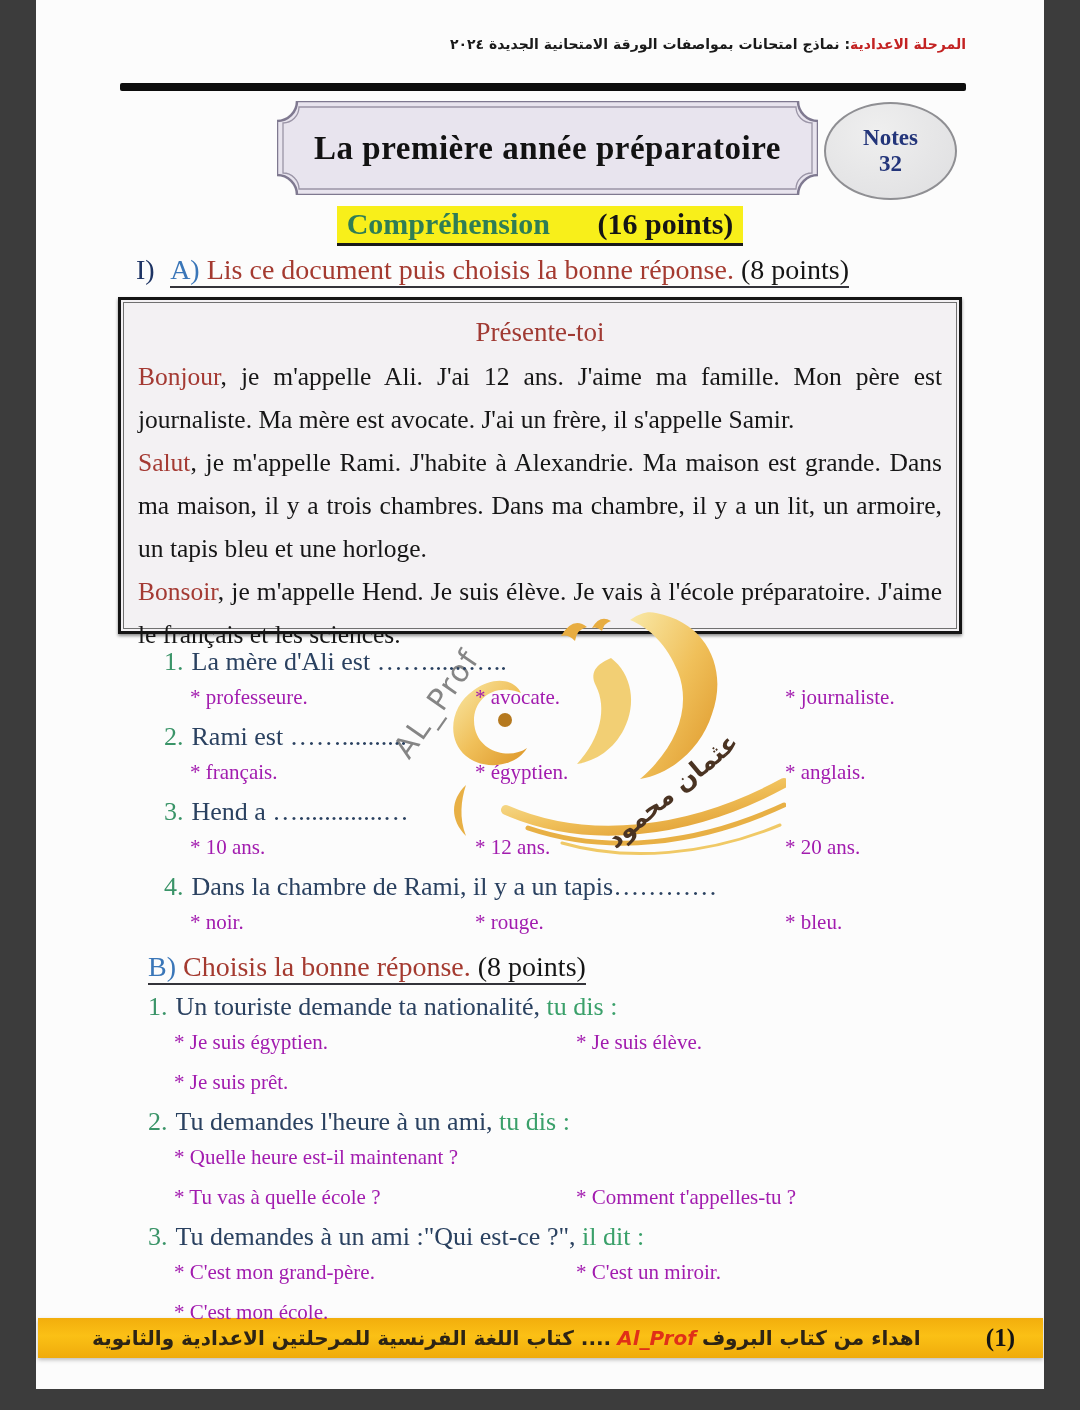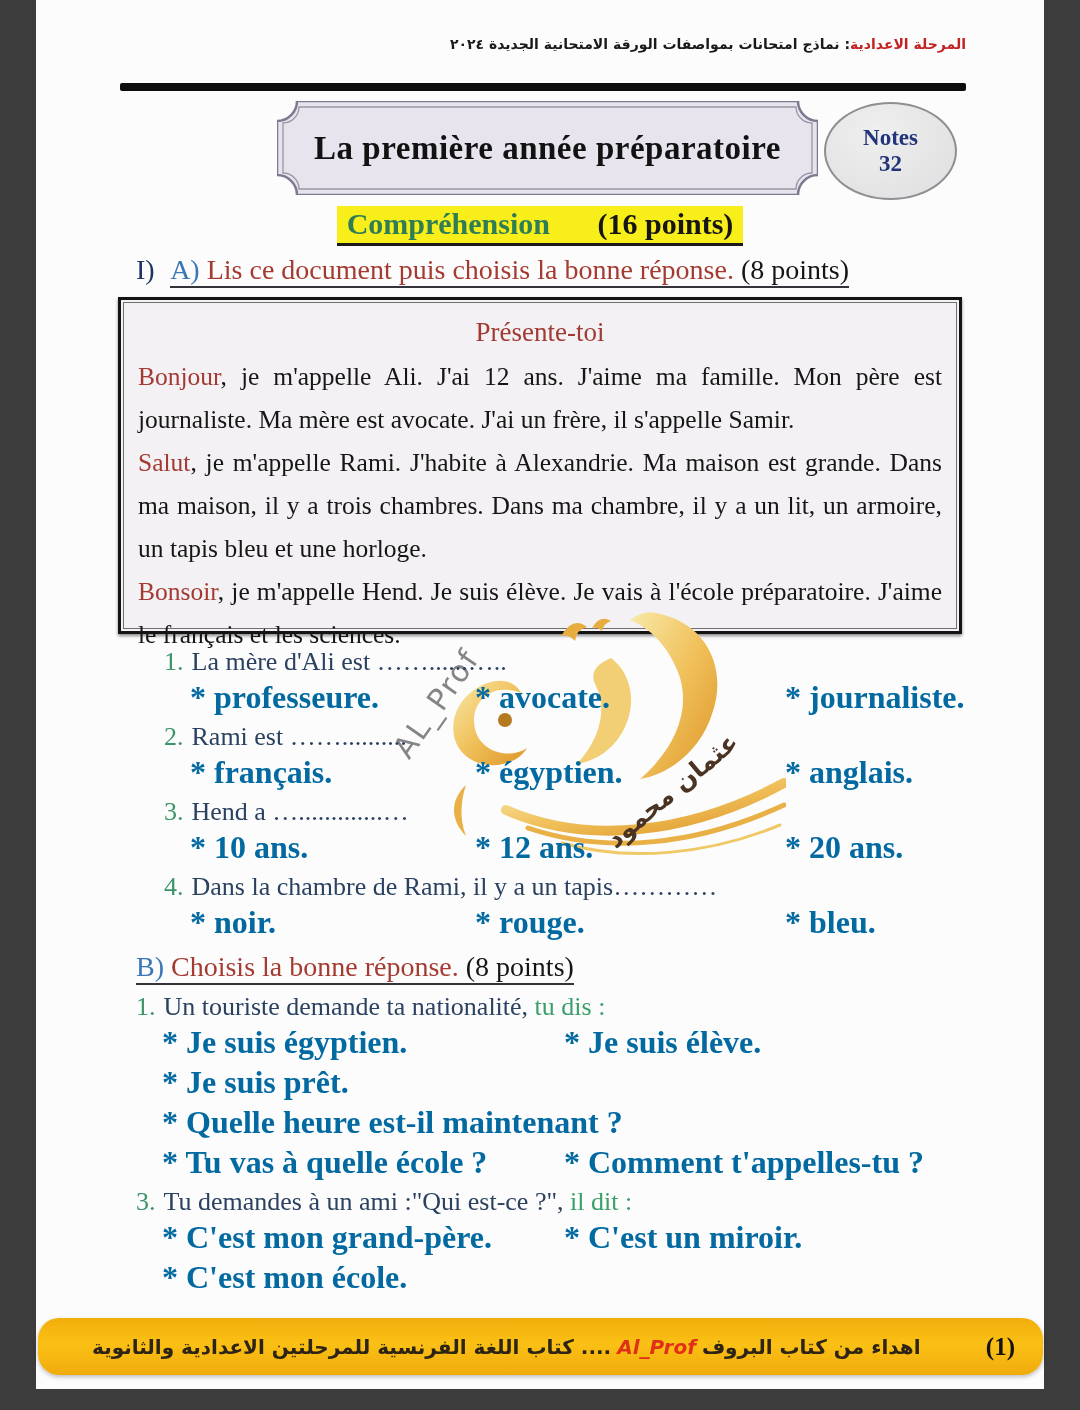--- a/index.html
+++ b/index.html
@@ -75,35 +75,34 @@
     position:absolute; left:18px; top:88px; transform:rotate(-55deg);
     font-family:"DejaVu Sans", sans-serif; font-size:30px; color:#858585; letter-spacing:2px;
   }
   .wm-sign {
     position:absolute; left:235px; top:178px; transform:rotate(-40deg);
     font-family:"DejaVu Sans", sans-serif; font-weight:bold; font-size:25px; color:#4a3322;
     direction:rtl;
   }
   
   .qa { position:absolute; left:96px; top:645px; width:832px; z-index:2;margin-left:32px; }
-  .qb { position:absolute; left:100px; top:948px; width:832px; z-index:2; }
+  .qb { position:absolute; left:112px; top:948px; width:832px; z-index:2; }
   .qline { font-size:26px; line-height:34px; white-space:nowrap; }
   .qnum { color:#3a9468; margin-right:8px; }
   .qtext { color:#2a4160; }
   .qtail { color:#3aa06a; }
-  .opts { line-height:34px; margin:1px 0 6px; padding-left:26px; font-size:32px; color:#0369a1; display:flex;font-weight:bold; }
+  .opts { line-height:34px; margin:1px 0 6px; padding-left:26px; font-size:21px; color:#a21caf; display:flex; }
   .opts .c1a { width:285px; } .opts .c2a { width:310px; }
   .opts .c1b { width:402px; }
   .b-head { font-size:28px; line-height:38px; margin-bottom:4px; white-space:nowrap; }
   
   .footer-bar {
-    position:absolute; left:2px; top:1318px; width:1005px; height:57px;
+    position:absolute; left:2px; top:1318px; width:1005px; height:40px;
     background:linear-gradient(#f2ae0c, #fbc015 45%, #f0ab0b);
     box-shadow:0 2px 4px rgba(0,0,0,.25);
-    border-radius:21px;
   }
   .footer-text {
     position:absolute; left:54px; top:50%; transform:translateY(-50%);
     direction:rtl; white-space:nowrap;
     font-family:"DejaVu Sans", sans-serif; font-weight:bold; font-size:20px; color:#2d2415;
   }
   .footer-text .brand { color:#e03018; font-style:italic; padding:0 6px; }
   .page-num {
     position:absolute; right:28px; top:50%; transform:translateY(-50%);
     font-family:"Liberation Serif", serif; font-weight:bold; font-size:25px; color:#141414;
@@ -234,20 +233,21 @@
       <div class="qline"><span class="qnum">1.</span><span class="qtext">Un touriste demande ta nationalité,</span> <span class="qtail">tu dis :</span></div>
       <div class="opts">
           <span class="c1b">* Je suis égyptien.</span>
           <span>* Je suis élève.</span>
         </div>
       <div class="opts">
           <span>* Je suis prêt.</span>
         </div>
     </div>
     <div>
+      <div class="qline"><span class="qnum">2.</span><span class="qtext">Tu demandes l'heure à un ami,</span> <span class="qtail">tu dis :</span></div>
       <div class="opts">
           <span>* Quelle heure est-il maintenant ?</span>
         </div>
       <div class="opts">
           <span class="c1b">* Tu vas à quelle école ?</span>
           <span>* Comment t'appelles-tu ?</span>
         </div>
     </div>
     <div>
       <div class="qline"><span class="qnum">3.</span><span class="qtext">Tu demandes à un ami :"Qui est-ce ?",</span> <span class="qtail">il dit :</span></div>

